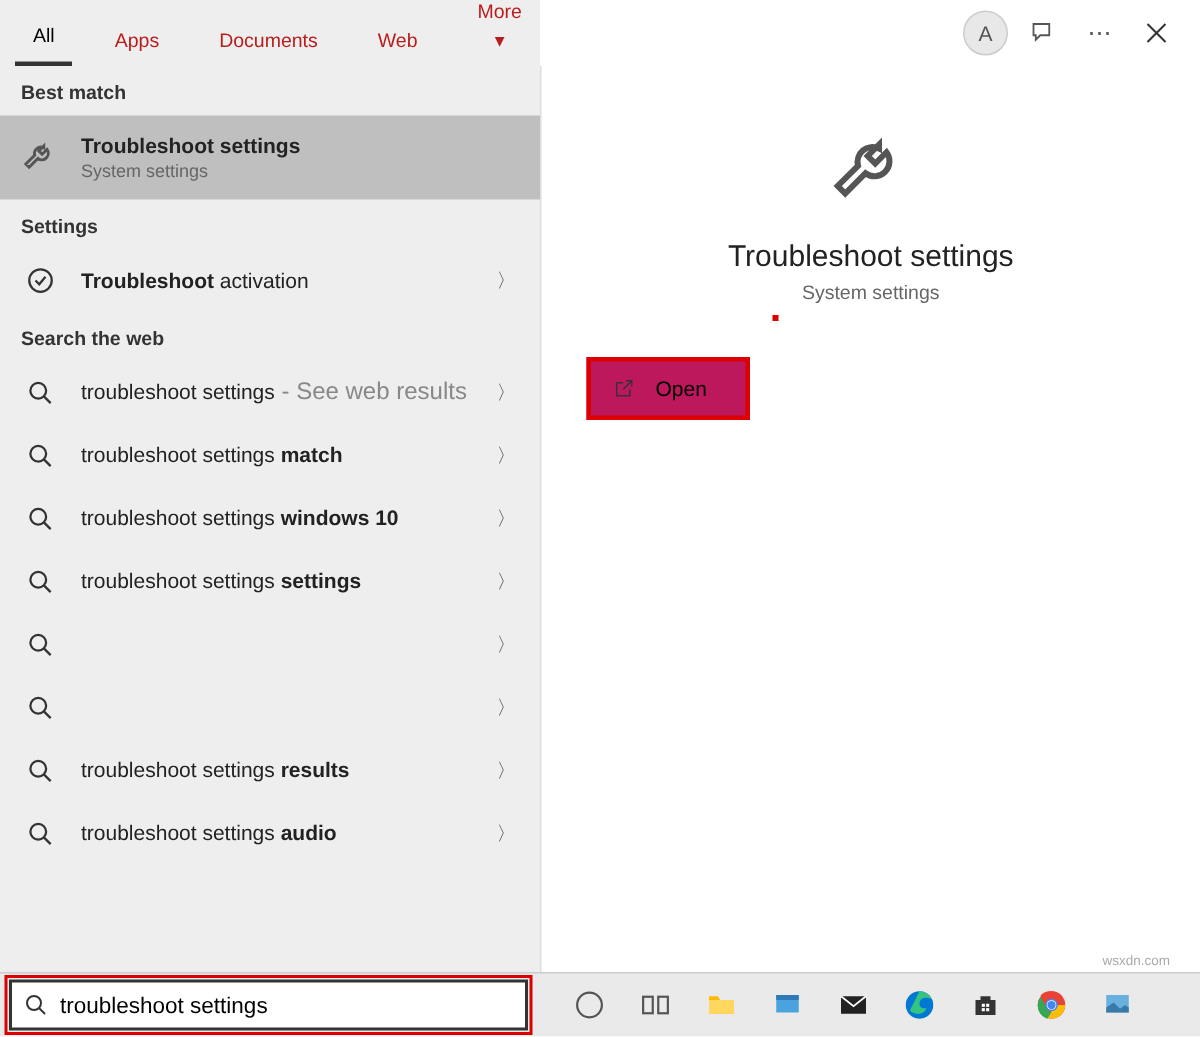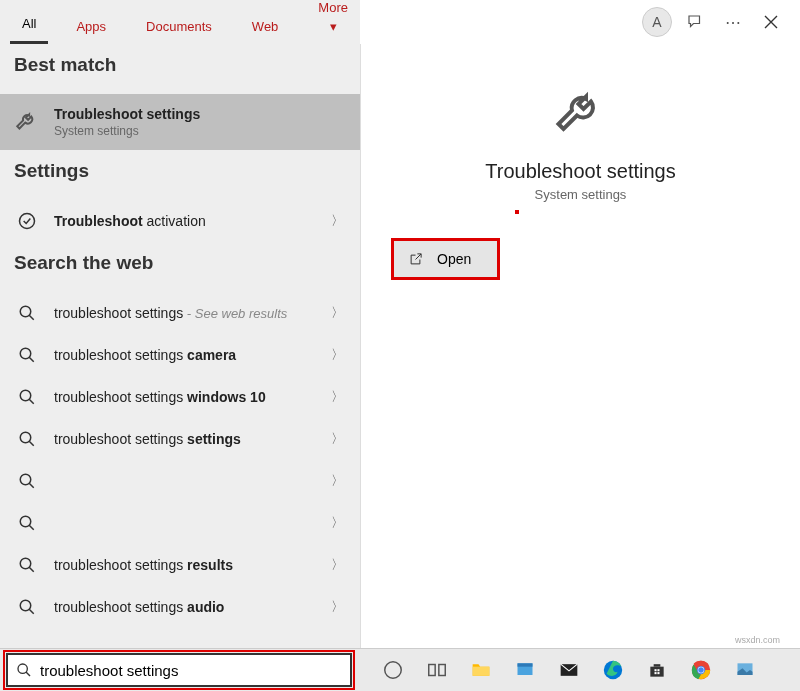--- a/index.html
+++ b/index.html
@@ -2,39 +2,39 @@
 <html><head>
   <meta charset="utf-8">
   <style>
     * { box-sizing: border-box; margin: 0; padding: 0; font-family: "Segoe UI", Arial, sans-serif; }
     body { width: 800px; height: 691px; background: #fff; overflow: hidden; position: relative; }
     .left-panel { position: absolute; left: 0; top: 0; width: 360px; height: 648px; background: #eeeeee; display: flex; flex-direction: column; }
     .tabs { display: flex; align-items: flex-end; height: 44px; padding: 0 10px; gap: 16px; }
     .tab { padding: 10px 12px; font-size: 13px; color: #b91c1c; cursor: pointer; }
     .tab.active { color: #000; border-bottom: 3px solid #333; }
     .tab-more { display: flex; align-items: center; gap: 4px; flex-direction: column; }
-    .section-header { font-size: 19px; font-weight: 600; color: #333; padding: 10px 14px 18px; }
+    .section-header { font-size: 13px; font-weight: 600; color: #333; padding: 10px 14px 8px; }
     .result-item { display: flex; align-items: center; padding: 8px 14px; position: relative; cursor: pointer; }
     .result-item.selected { background: #bfbfbf; padding: 12px 14px; }
     .result-icon { width: 26px; height: 26px; flex-shrink: 0; margin-right: 14px; display: flex; align-items: center; justify-content: center; }
     .result-text { flex: 1; }
     .result-title { font-size: 14px; color: #222; }
     .result-title b { font-weight: 600; }
     .result-sub { font-size: 12px; color: #666; margin-top: 2px; }
-    .result-suffix { font-size: 13px; color: #888; font-style: italic; }
+    .result-suffix { font-size: 16px; color: #888; }
     .chevron { position: absolute; right: 16px; color: #555; font-size: 13px; }
     .right-panel { position: absolute; left: 360px; top: 44px; width: 440px; height: 604px; background: #fff; border-left: 1px solid #ddd; }
     .topbar-right { position: absolute; right: 0; top: 0; height: 44px; display: flex; align-items: center; gap: 8px; padding-right: 14px; }
     .avatar { width: 30px; height: 30px; border-radius: 50%; background: #e8e8e8; border: 1px solid #ccc; display: flex; align-items: center; justify-content: center; font-size: 14px; color: #555; }
     .topbar-btn { width: 30px; height: 30px; display: flex; align-items: center; justify-content: center; cursor: pointer; color: #555; font-size: 16px; }
     .detail-icon { width: 60px; height: 60px; margin: 40px auto 16px; display: block; }
     .detail-title { text-align: center; font-size: 20px; color: #222; }
     .detail-sub { text-align: center; font-size: 13px; color: #666; margin-top: 4px; }
     .red-dot { position: absolute; left: 515px; top: 210px; width: 4px; height: 4px; background: #d00; }
-    .open-btn { margin: 36px 0 0 30px; display: inline-flex; align-items: center; padding: 10px 26px 10px 14px; border: 3px solid #d00; background: #e5e5e5; cursor: pointer; gap: 14px; font-size: 14px; }
+    .open-btn { margin: 36px 0 0 30px; display: inline-flex; align-items: center; padding: 10px 26px 10px 14px; border: 3px solid #d00; background: #be185d; cursor: pointer; gap: 14px; font-size: 14px; }
     .taskbar { position: absolute; left: 0; bottom: 0; width: 800px; height: 43px; background: #eaeaea; border-top: 1px solid #ccc; display: flex; align-items: center; }
     .search-box { margin-left: 6px; width: 346px; height: 34px; border: 2px solid #333; outline: 2px solid #d00; outline-offset: 1px; background: #fff; display: flex; align-items: center; padding: 0 8px; gap: 8px; }
     .search-box input { border: none; outline: none; flex: 1; font-size: 15px; }
     .taskbar-icons { display: flex; align-items: center; gap: 18px; margin-left: 28px; }
     .tb-icon { width: 26px; height: 26px; display: flex; align-items: center; justify-content: center; cursor: pointer; }
     .watermark { position: absolute; right: 20px; bottom: 46px; font-size: 9px; color: #aaa; }
     svg { display: block; }
   </style>
 </head>
 <body>
@@ -93,21 +93,21 @@
         <span class="chevron">〉</span>
       </div>
       <div class="result-item">
         <div class="result-icon">
           <svg width="18" height="18" viewBox="0 0 24 24" fill="none" stroke="#333" stroke-width="2">
             <circle cx="10" cy="10" r="7"></circle>
             <path d="M21 21l-6-6"></path>
           </svg>
         </div>
         <div class="result-text">
-          <div class="result-title">troubleshoot settings <b>camera</b><span class="result-suffix"></span></div>
+          <div class="result-title">troubleshoot settings <b>match</b><span class="result-suffix"></span></div>
         </div>
         <span class="chevron">〉</span>
       </div>
       <div class="result-item">
         <div class="result-icon">
           <svg width="18" height="18" viewBox="0 0 24 24" fill="none" stroke="#333" stroke-width="2">
             <circle cx="10" cy="10" r="7"></circle>
             <path d="M21 21l-6-6"></path>
           </svg>
         </div>

